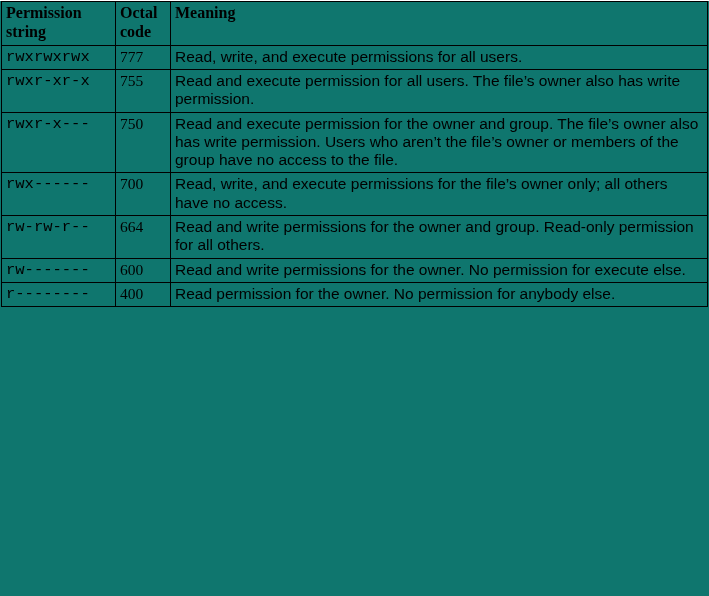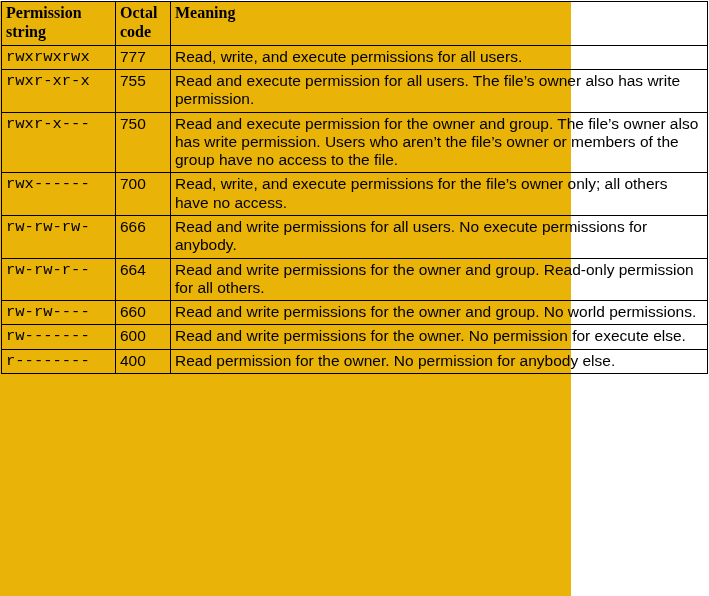--- a/index.html
+++ b/index.html
@@ -8,24 +8,24 @@
     background: #ffffff;
   }
   body {
     width: 709px;
     height: 596px;
     font-family: "Liberation Serif", serif;
     color: #000000;
     overflow: hidden;
   }
   .page {
-    width: 571px;
+    width: 709px;
     height: 596px;
     position: relative;
-    background: #eab308;
+    background: #0f766e;
   }
   table.perm-table {
     border-collapse: collapse;
     width: 707px;
     margin: 1px 0 0 1px;
     table-layout: fixed;
   }
   table.perm-table th,
   table.perm-table td {
     border: 1px solid #000000;
@@ -44,21 +44,21 @@
   col.col-octal { width: 55px; }
   col.col-meaning { width: auto; }
 
   td.perm-cell {
     font-family: Liberation Mono, monospace;
     font-size: 13.5px;
     letter-spacing: 0px;
     padding-top: 5px;
   }
   td.octal-cell {
-    font-family: Liberation Sans, sans-serif;
+    font-family: Liberation Serif, serif;
     font-size: 15.5px;
     padding-top: 4px;
   }
   td.meaning-cell {
     font-family: Liberation Sans, sans-serif;
     font-size: 15.5px;
     padding-top: 3px;
   }
   th.head-perm, th.head-octal, th.head-meaning {
     padding-top: 3px;
@@ -97,33 +97,23 @@
         <td class="perm-cell">rwxr-x---</td>
         <td class="octal-cell">750</td>
         <td class="meaning-cell">Read and execute permission for the owner and group. The file’s owner also has write permission. Users who aren’t the file’s owner or members of the group have no access to the file.</td>
       </tr>
       <tr>
         <td class="perm-cell">rwx------</td>
         <td class="octal-cell">700</td>
         <td class="meaning-cell">Read, write, and execute permissions for the file’s owner only; all others have no access.</td>
       </tr>
       <tr>
-        <td class="perm-cell">rw-rw-rw-</td>
-        <td class="octal-cell">666</td>
-        <td class="meaning-cell">Read and write permissions for all users. No execute permissions for anybody.</td>
-      </tr>
-      <tr>
         <td class="perm-cell">rw-rw-r--</td>
         <td class="octal-cell">664</td>
         <td class="meaning-cell">Read and write permissions for the owner and group. Read-only permission for all others.</td>
-      </tr>
-      <tr>
-        <td class="perm-cell">rw-rw----</td>
-        <td class="octal-cell">660</td>
-        <td class="meaning-cell">Read and write permissions for the owner and group. No world permissions.</td>
       </tr>
       <tr>
         <td class="perm-cell">rw-------</td>
         <td class="octal-cell">600</td>
         <td class="meaning-cell">Read and write permissions for the owner. No permission for execute else.</td>
       </tr>
       <tr>
         <td class="perm-cell">r--------</td>
         <td class="octal-cell">400</td>
         <td class="meaning-cell">Read permission for the owner. No permission for anybody else.</td>

